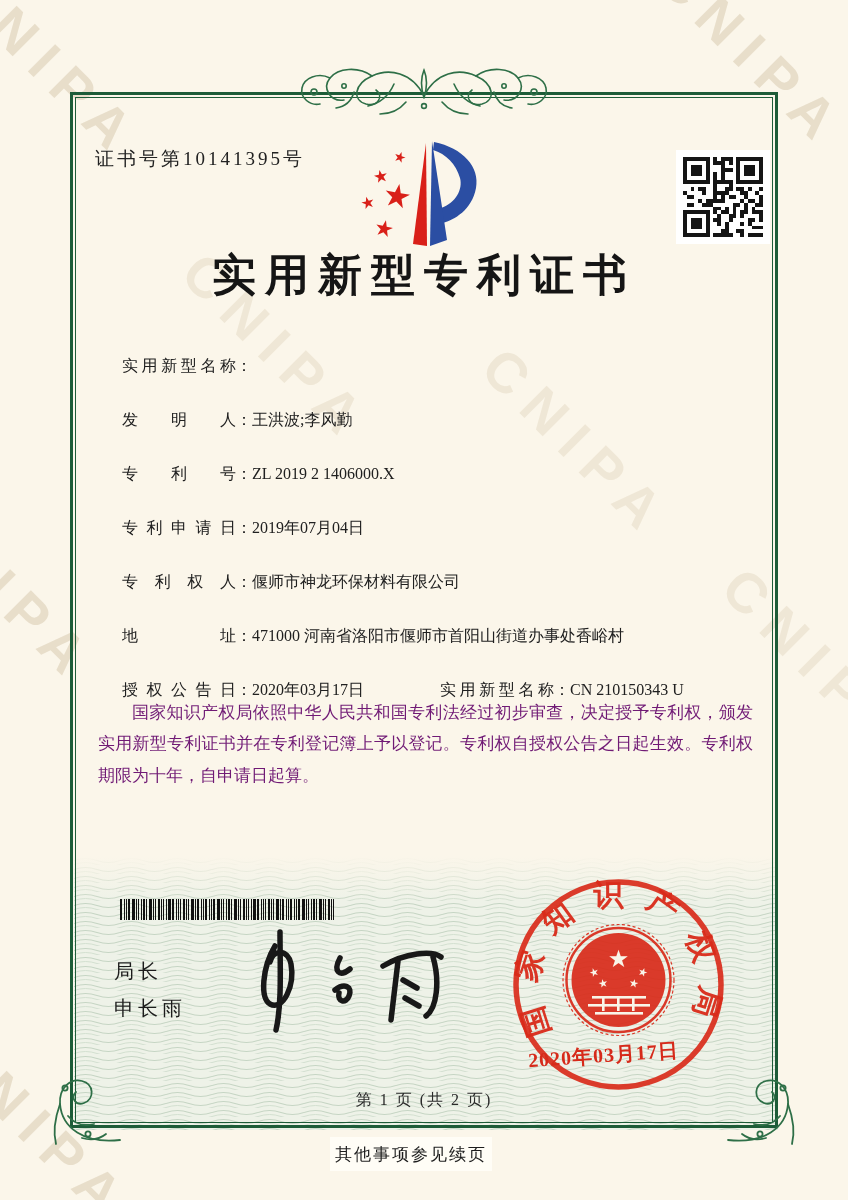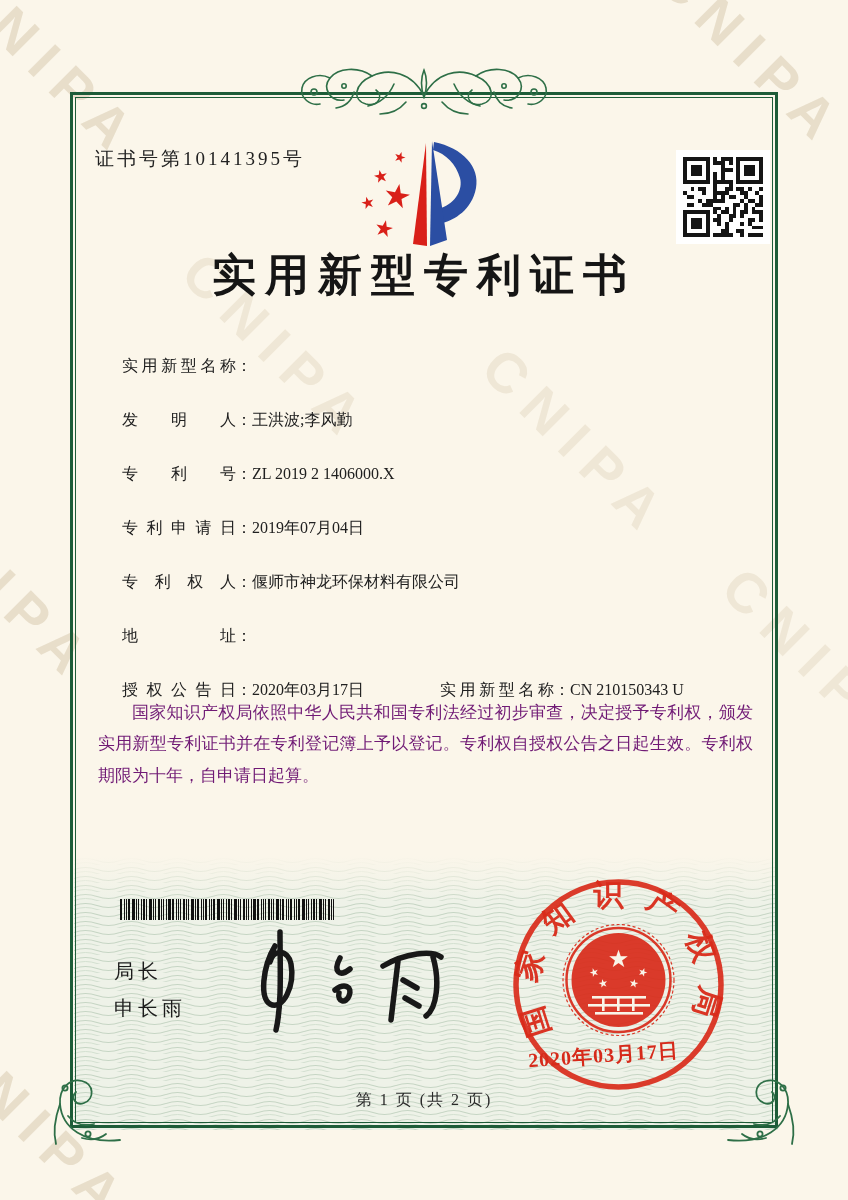--- a/index.html
+++ b/index.html
@@ -344,20 +344,21 @@
       <span class="f-value">2019年07月04日</span>
     </div>
     <div class="field-row">
       <span class="f-label">专利权人</span>
         <span class="f-colon">：</span>
       <span class="f-value">偃师市神龙环保材料有限公司</span>
     </div>
     <div class="field-row">
       <span class="f-label">地址</span>
         <span class="f-colon">：</span>
+      <span class="f-value">471000 河南省洛阳市偃师市首阳山街道办事处香峪村</span>
     </div>
     <div class="field-row">
       <span class="pair first">
         <span class="f-label">授权公告日</span>
           <span class="f-colon">：</span>
         <span class="f-value">2020年03月17日</span>
       </span>
       <span class="pair">
         <span class="f-label">实用新型名称</span>
           <span class="f-colon">：</span>
@@ -494,14 +495,15 @@
           <rect x="96" y="126" width="2.6" height="13"></rect>
           <rect x="111" y="126" width="2.6" height="13"></rect>
           <rect x="126" y="126" width="2.6" height="13"></rect>
         </g>
       </g>
     </svg>
     <div class="seal-date">2020年03月17日</div>
   </div>
 
   <div class="page-num">第 1 页 (共 2 页)</div>
+  <div class="cont-note">其他事项参见续页</div>
 
 </div>
 
 </body></html>

